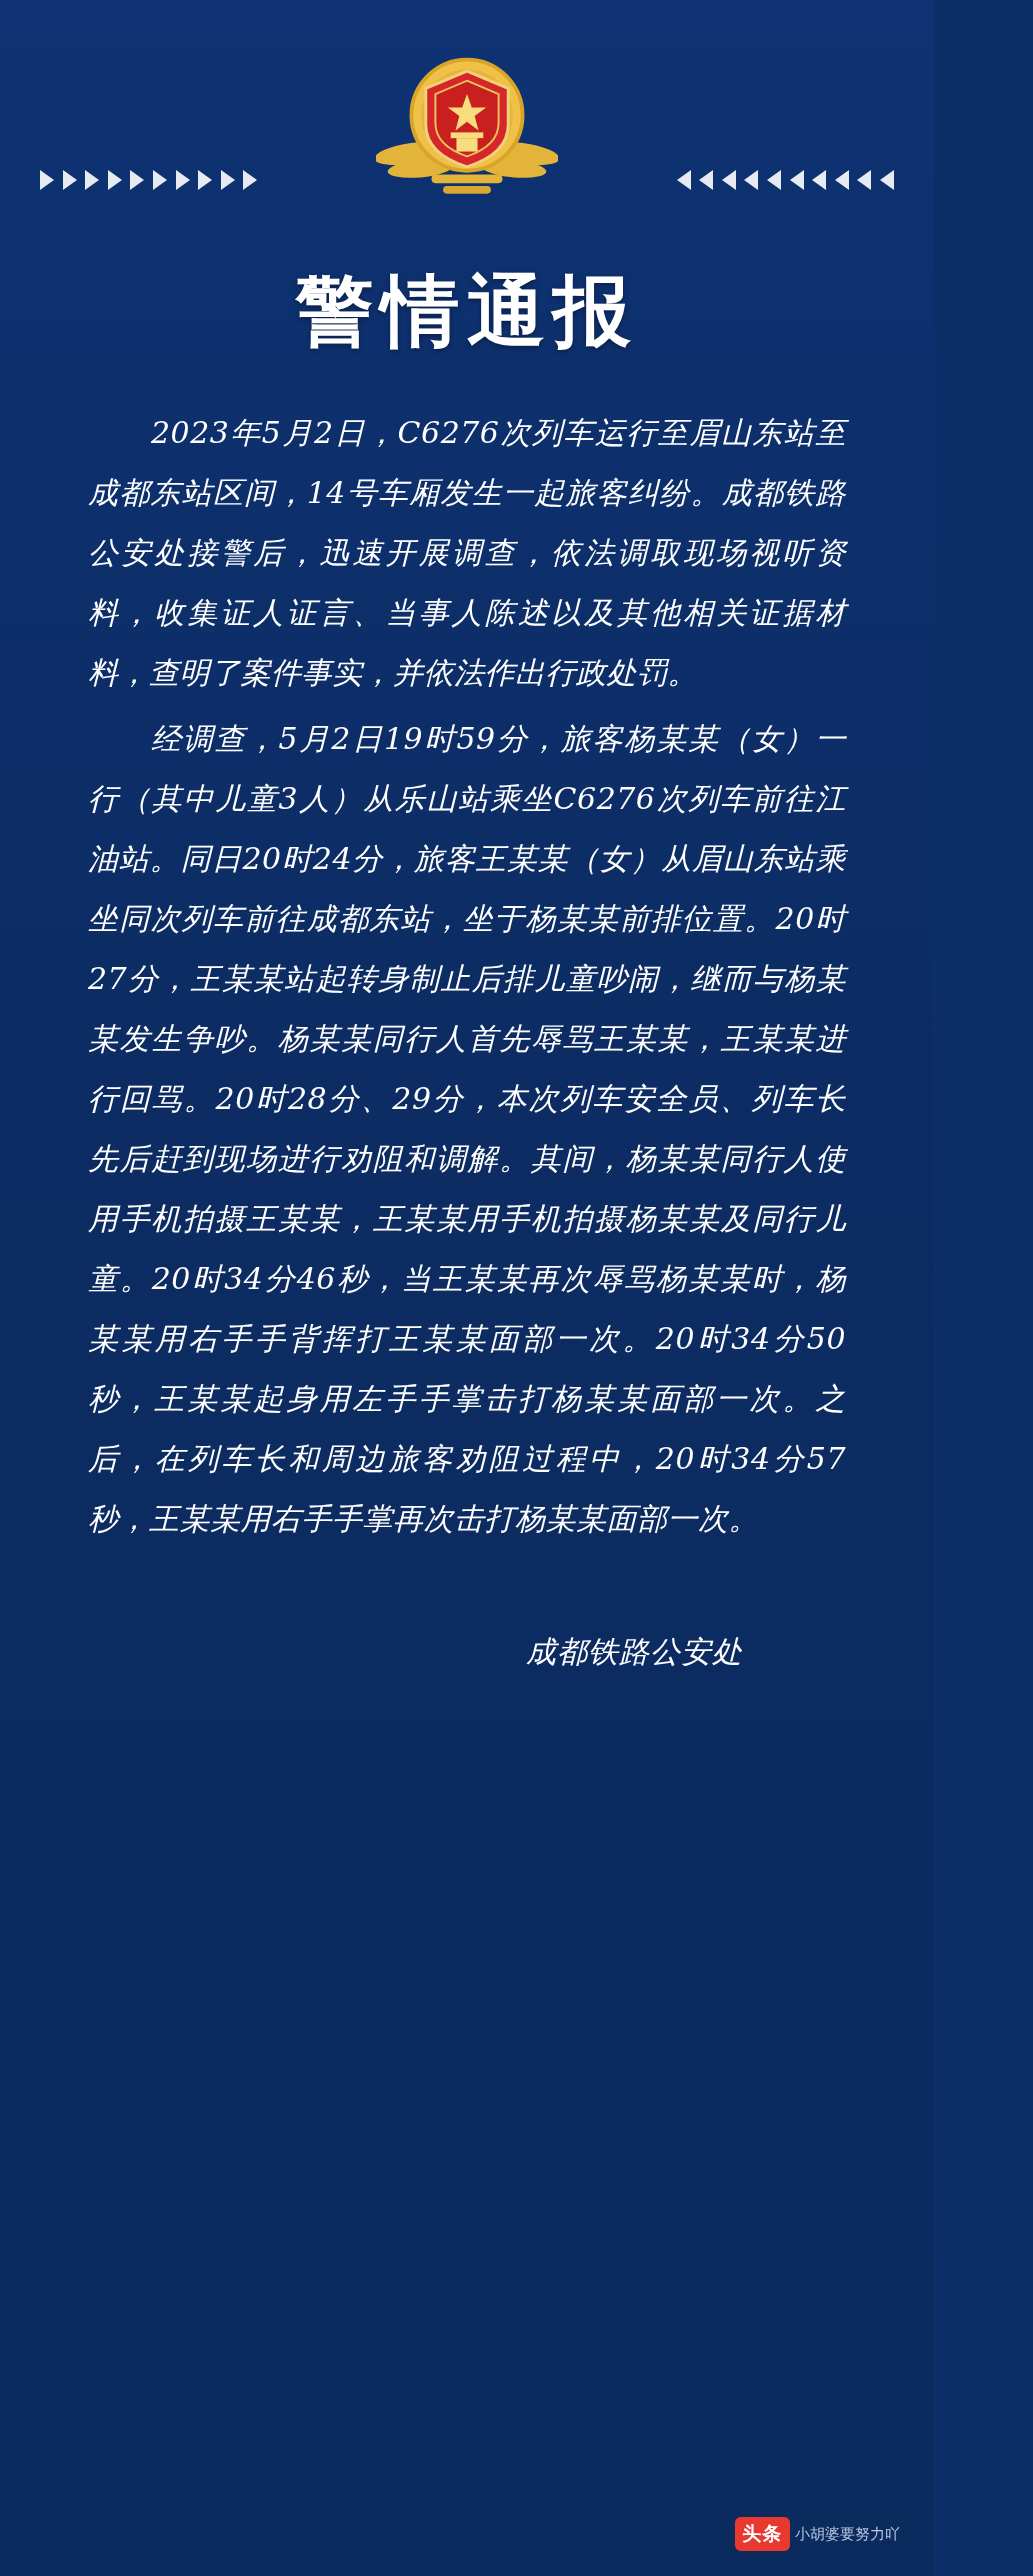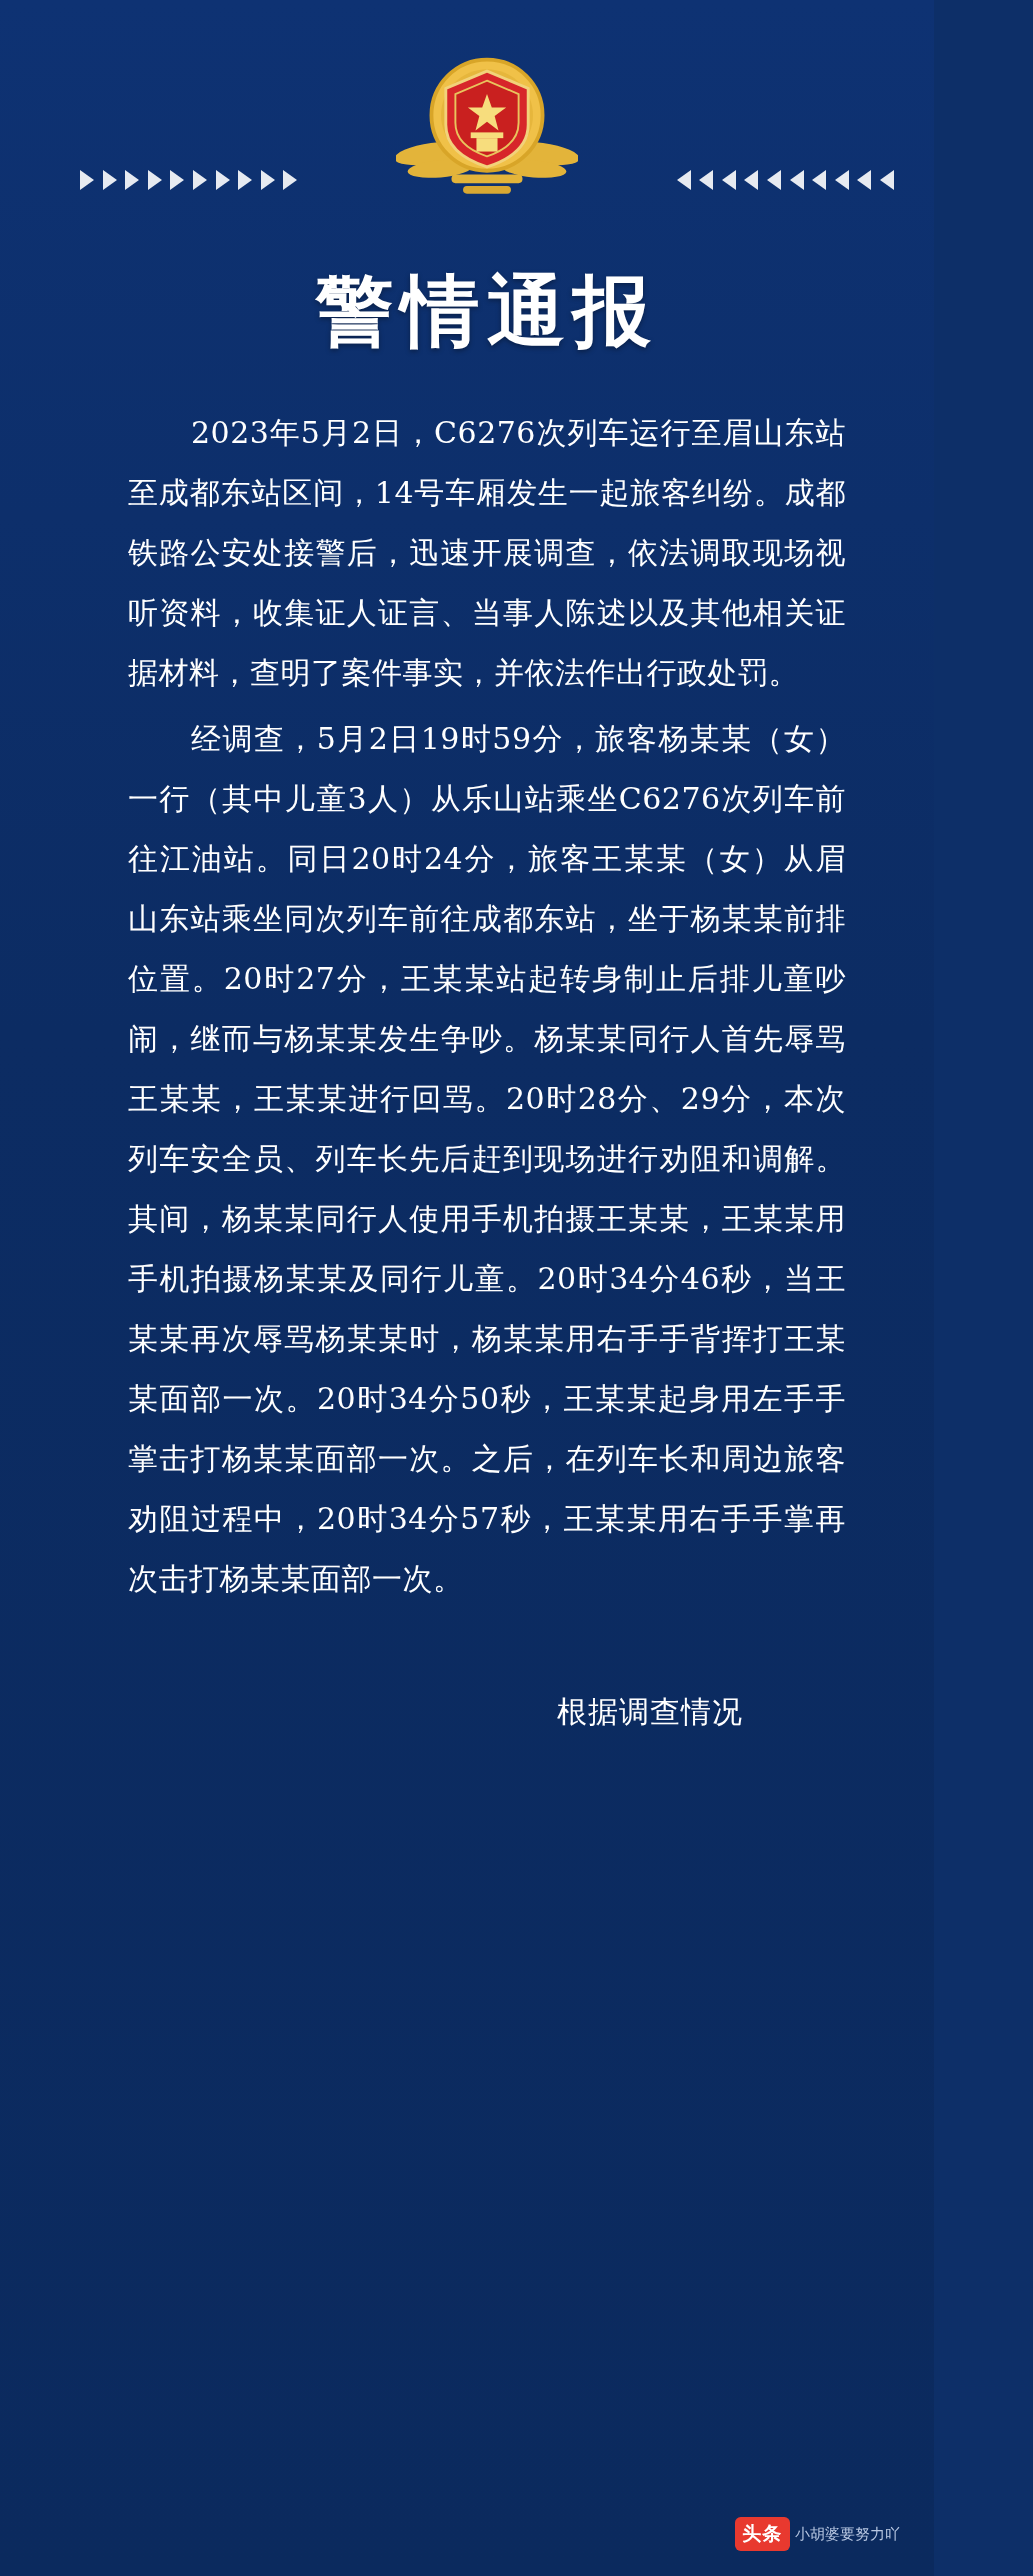--- a/index.html
+++ b/index.html
@@ -8,21 +8,20 @@
     height: 2576px;
     background: #0d2f68;
     font-family: "DejaVu Sans", "Liberation Sans", sans-serif;
   }
   .page {
     position: relative;
     width: 934px;
     height: 2576px;
     background: linear-gradient(180deg, #0e3273 0%, #0c2c63 40%, #0b2a5e 100%);
     overflow: hidden;
-    padding-left: 40px;
   }
   
   .header {
     position: relative;
     height: 287px;
     display: flex;
     align-items: center;
     justify-content: center;
   }
   .chevrons {
@@ -62,20 +61,21 @@
     letter-spacing: 7.7px;
     color: #ffffff;
     margin-top: -27px;
     margin-bottom: 38px;
     text-shadow: 0 1.9px 5.7px rgba(0,0,0,0.35);
   }
 
   
   .body {
     padding: 0 88px;
+    font-style: italic;
   }
   .para {
     font-family: "DejaVu Serif", "Liberation Serif", serif;
     color: #ffffff;
     font-size: 30px;
     line-height: 60px;
     text-align: justify;
     text-indent: 63px;
     margin-bottom: 5.7px;
     letter-spacing: 0.5px;
@@ -182,21 +182,21 @@
     </div>
   </div>
 
   <div class="title">警情通报</div>
 
   <div class="body">
     <p class="para">2023年5月2日，C6276次列车运行至眉山东站至成都东站区间，14号车厢发生一起旅客纠纷。成都铁路公安处接警后，迅速开展调查，依法调取现场视听资料，收集证人证言、当事人陈述以及其他相关证据材料，查明了案件事实，并依法作出行政处罚。</p>
     <p class="para">经调查，5月2日19时59分，旅客杨某某（女）一行（其中儿童3人）从乐山站乘坐C6276次列车前往江油站。同日20时24分，旅客王某某（女）从眉山东站乘坐同次列车前往成都东站，坐于杨某某前排位置。20时27分，王某某站起转身制止后排儿童吵闹，继而与杨某某发生争吵。杨某某同行人首先辱骂王某某，王某某进行回骂。20时28分、29分，本次列车安全员、列车长先后赶到现场进行劝阻和调解。其间，杨某某同行人使用手机拍摄王某某，王某某用手机拍摄杨某某及同行儿童。20时34分46秒，当王某某再次辱骂杨某某时，杨某某用右手手背挥打王某某面部一次。20时34分50秒，王某某起身用左手手掌击打杨某某面部一次。之后，在列车长和周边旅客劝阻过程中，20时34分57秒，王某某用右手手掌再次击打杨某某面部一次。</p>
 
     <div class="signature">
-      <div>根据调查情况</div>
+      <div>成都铁路公安处</div>
     </div>
   </div>
 
   <div class="footer">
     <div class="logo-badge">
       <span>头条</span>
     </div>
     <div class="footer-user">小胡婆要努力吖</div>
   </div>
 

